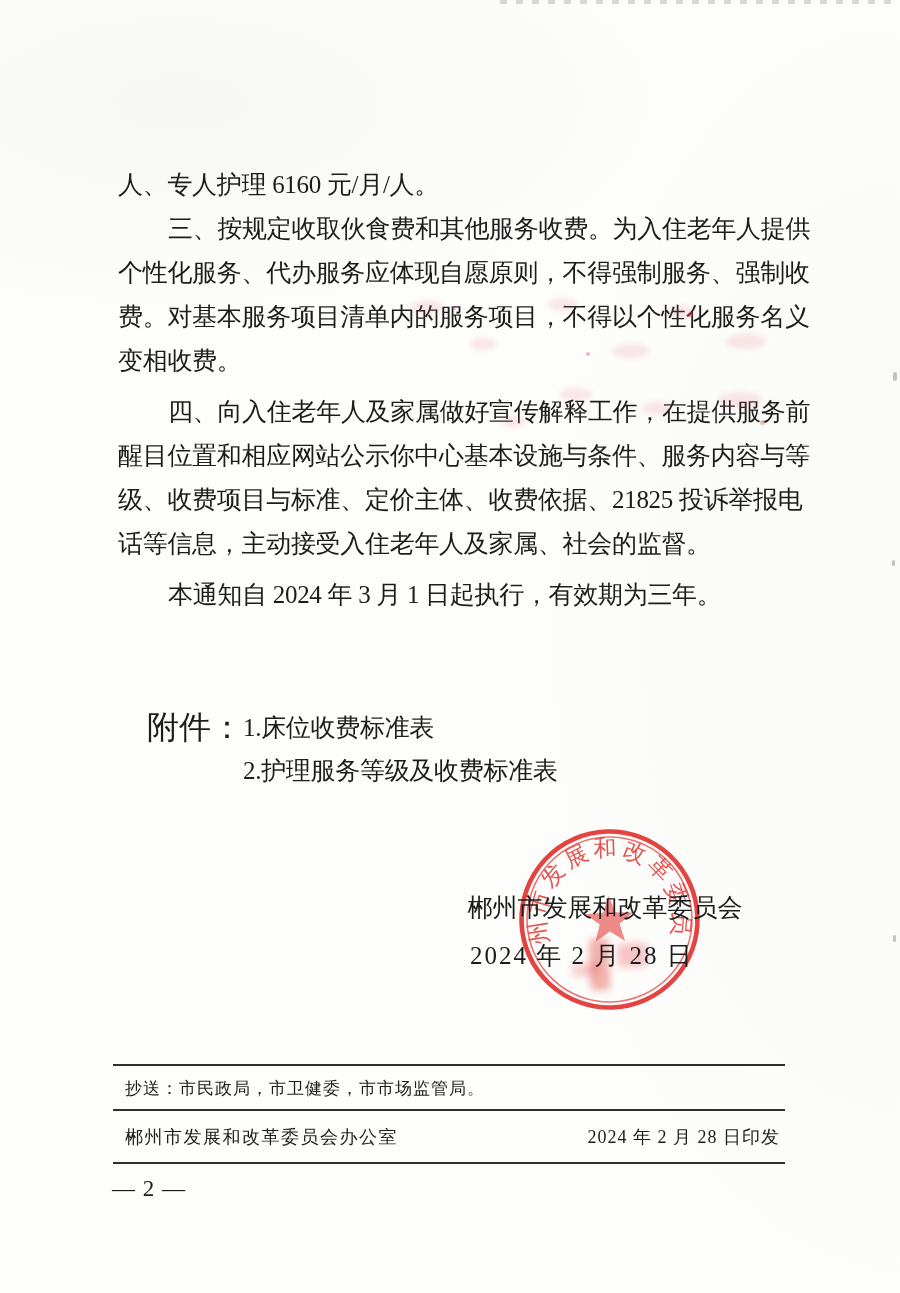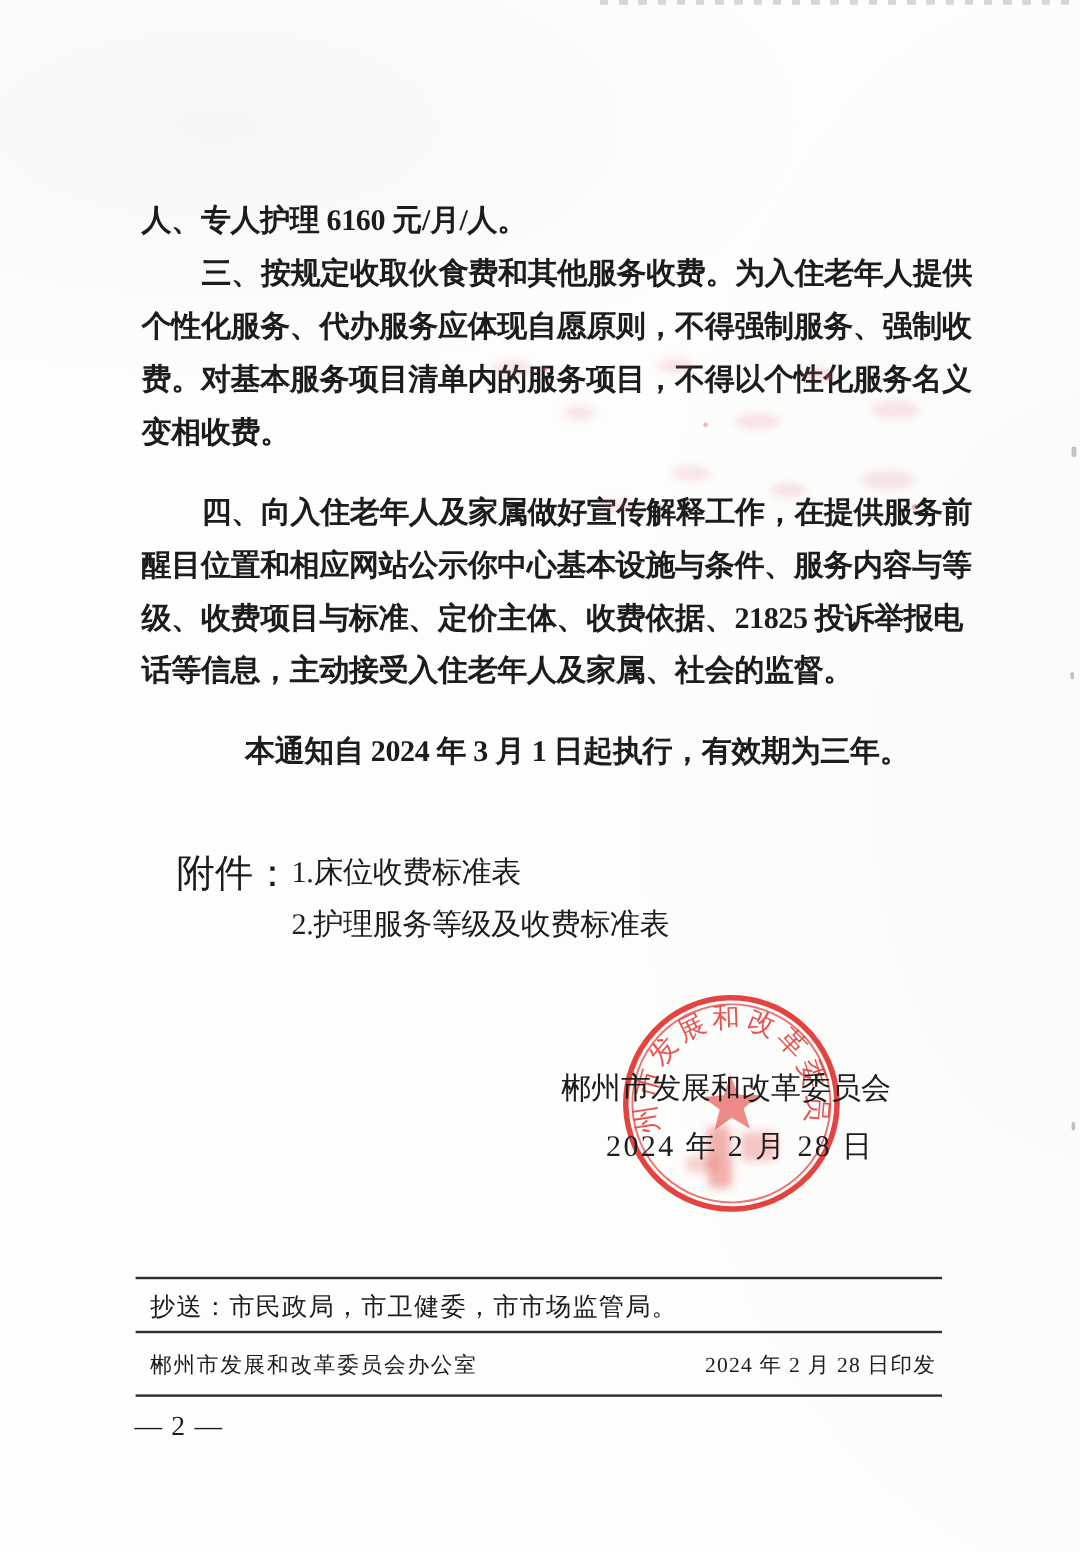--- a/index.html
+++ b/index.html
@@ -17,58 +17,58 @@
       radial-gradient(ellipse 500px 900px at 100% 50%, rgba(205,205,205,0.08), transparent 75%);
   }
   .top-edge-artifact{
     position:absolute;top:0;right:0;width:400px;height:4px;opacity:.35;
     background:repeating-linear-gradient(90deg, rgba(55,55,55,.55) 0 7px, transparent 7px 16px);
   }
   .edge-speck{position:absolute;background:rgba(90,90,90,.35);border-radius:2px;}
 
   
   .body-text{position:absolute;left:118px;top:163px;width:676px;}
-  .para{margin:0;font-weight:bold;}
-  .para-gap{margin-top:23px;}
+  .para{margin:0;}
+  .para-gap{margin-top:7px;}
   .line{
     white-space:nowrap;height:44px;line-height:44px;
     font-size:25px;letter-spacing:-0.3px;
   }
-  .line.indent{padding-left:50px;text-align:center;}
+  .line.indent{padding-left:50px;}
 
   
   .attachments{position:absolute;left:147px;top:706px;display:flex;}
   .attach-label{font-size:32px;line-height:43px;white-space:nowrap;}
   .attach-items .line{height:43px;line-height:43px;}
 
   
   .signature-org{
     position:absolute;left:455px;top:893px;width:300px;text-align:center;
     font-size:25px;line-height:30px;white-space:nowrap;
   }
   .signature-date{
-    position:absolute;left:505px;top:941px;width:220px;text-align:center;
+    position:absolute;left:470px;top:941px;width:220px;text-align:center;
     font-size:25px;line-height:30px;white-space:nowrap;letter-spacing:2px;
   }
 
   .seal{position:absolute;left:512px;top:822px;}
 
   
   .speckle{position:absolute;border-radius:50%;pointer-events:none;}
   .sp-soft{background:rgba(228,110,120,.16);filter:blur(2.5px);}
   .sp-dot{background:rgba(218,70,80,.38);filter:blur(.5px);}
 
   
   .rule{position:absolute;left:113px;width:672px;height:2px;background:#2e2e2e;}
   .rule-1{top:1064px;}
   .rule-2{top:1109px;height:1.6px;}
   .rule-3{top:1162px;}
   .footer-cc{
     position:absolute;left:125px;top:1071px;width:660px;
-    font-size:21px;line-height:36px;white-space:nowrap;letter-spacing:1px;
+    font-size:17px;line-height:36px;white-space:nowrap;letter-spacing:1px;
   }
   .footer-row{
     position:absolute;left:125px;top:1117px;width:655px;
     display:flex;justify-content:space-between;align-items:center;
     font-size:18px;line-height:40px;white-space:nowrap;
   }
   .footer-issuer{letter-spacing:1.5px;}
   .footer-printdate{letter-spacing:1px;}
   .page-number{
     position:absolute;left:112px;top:1173px;

